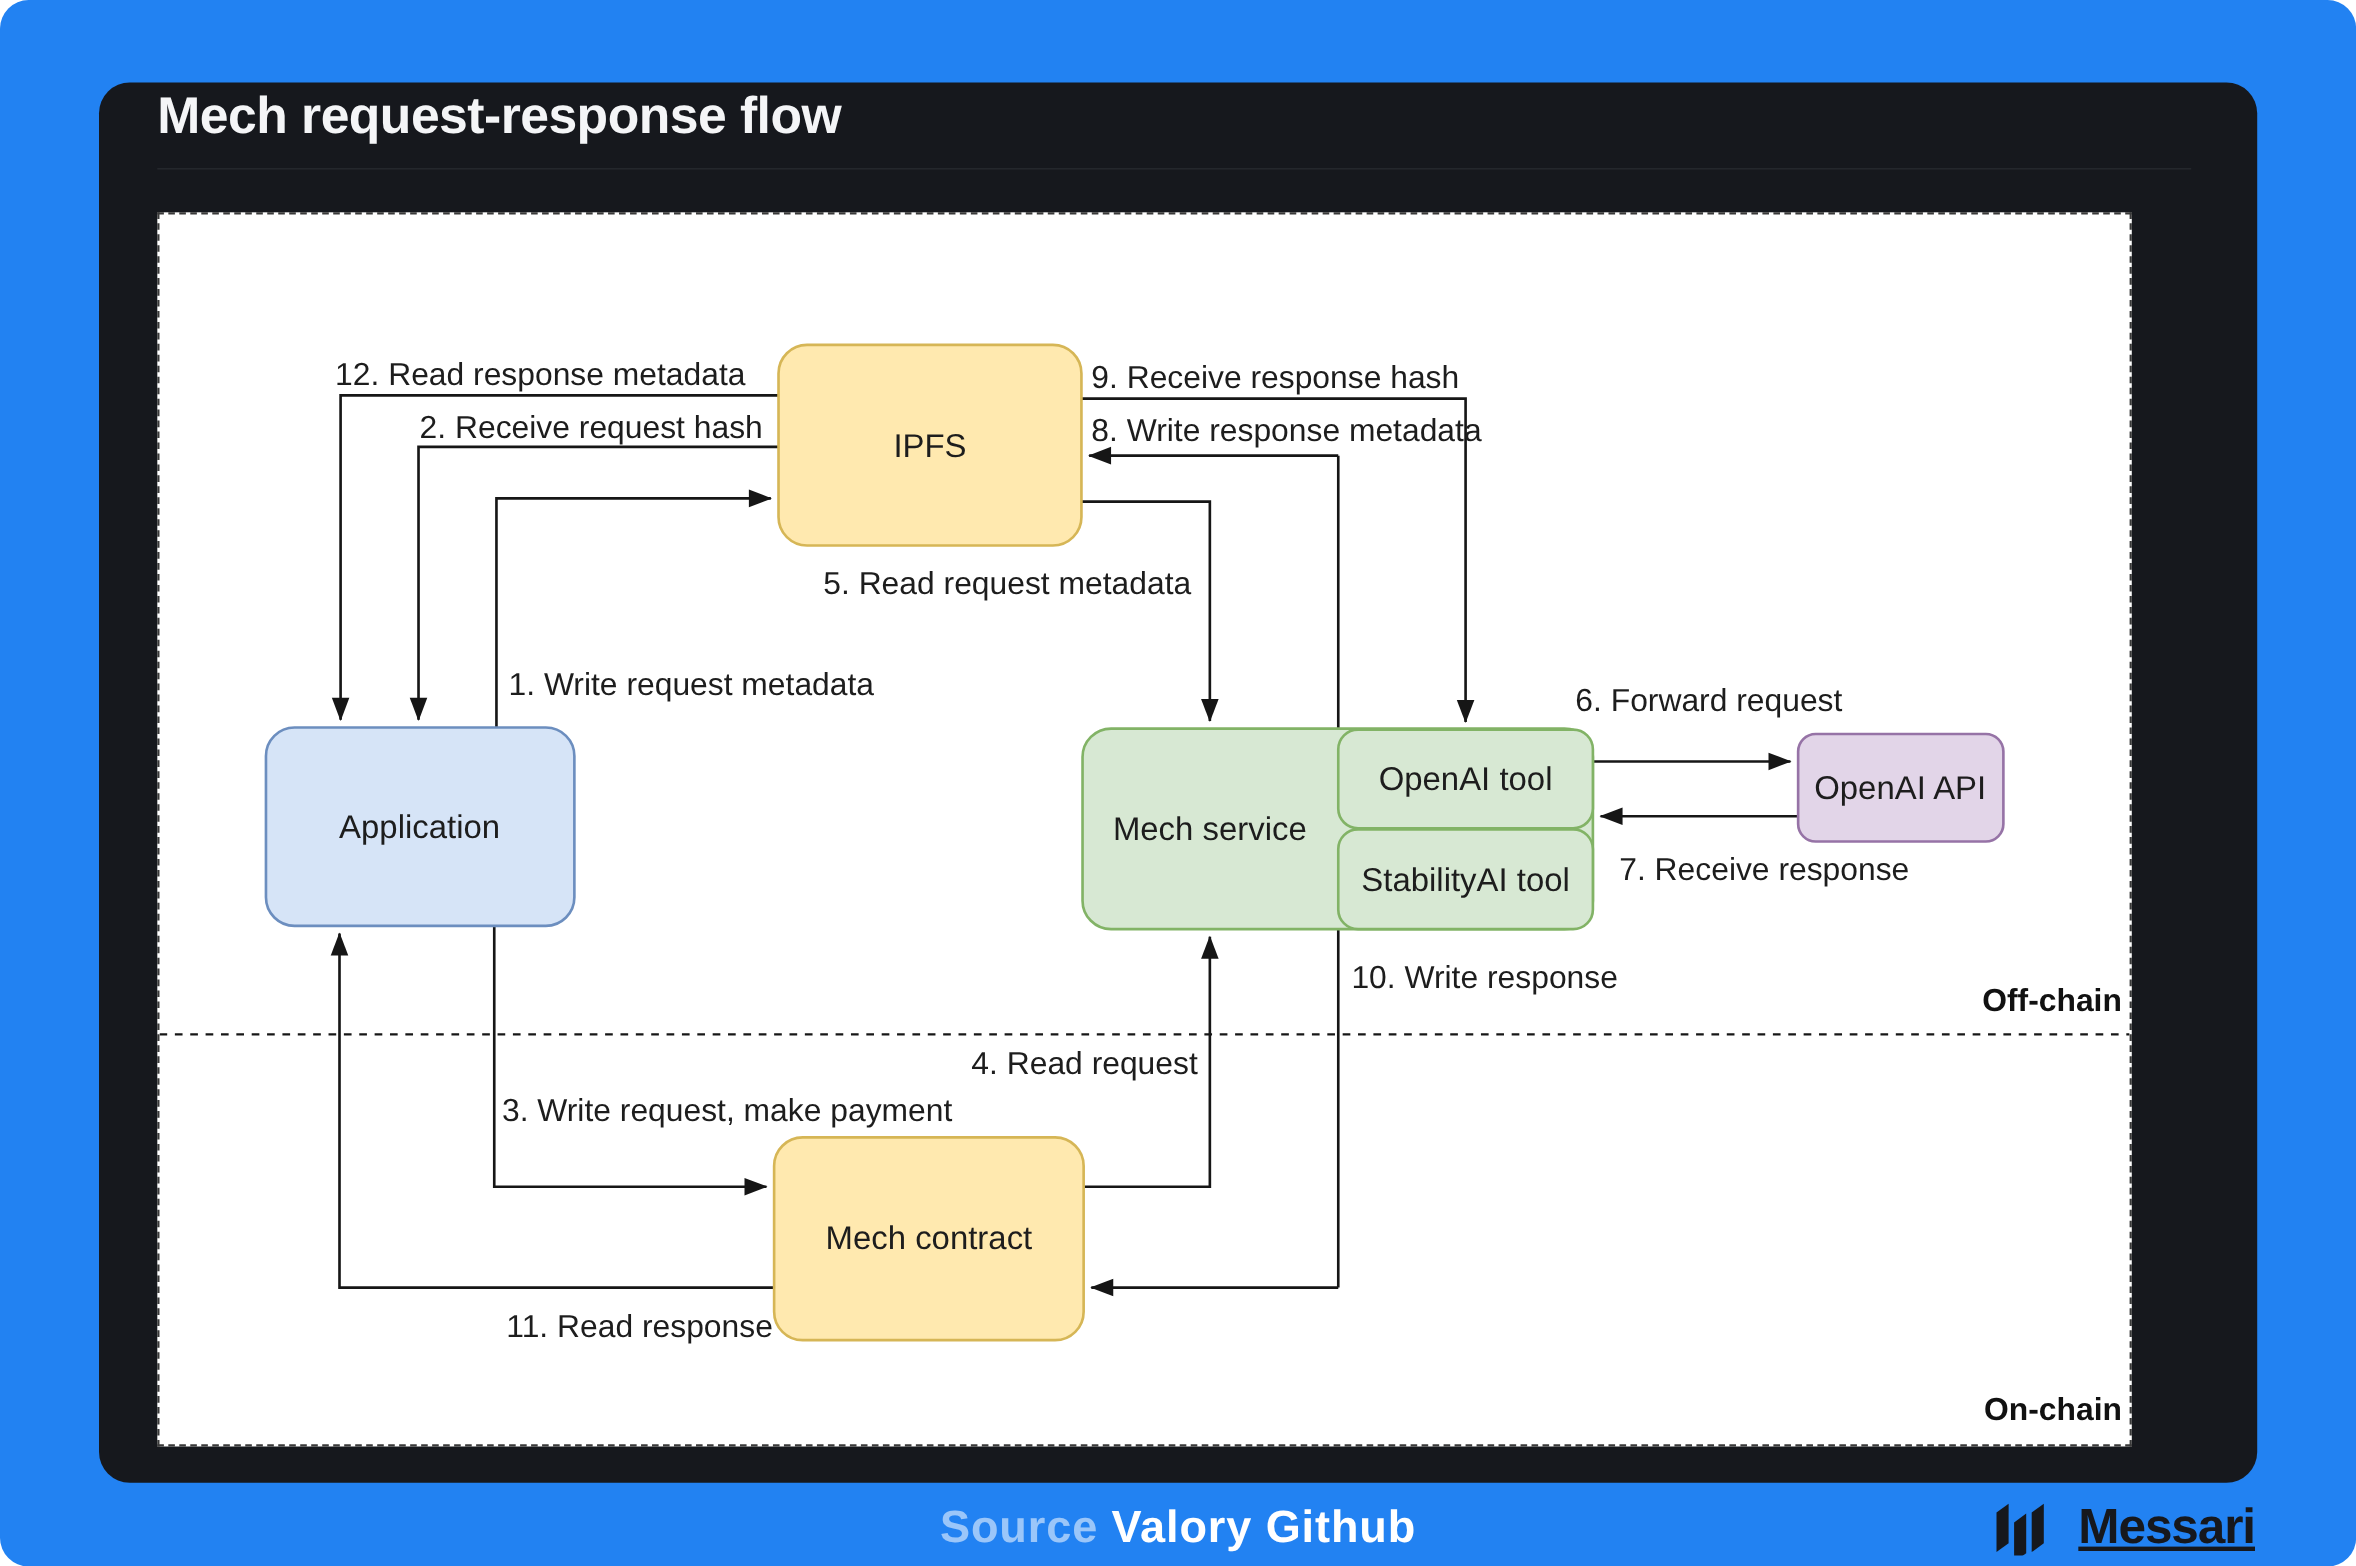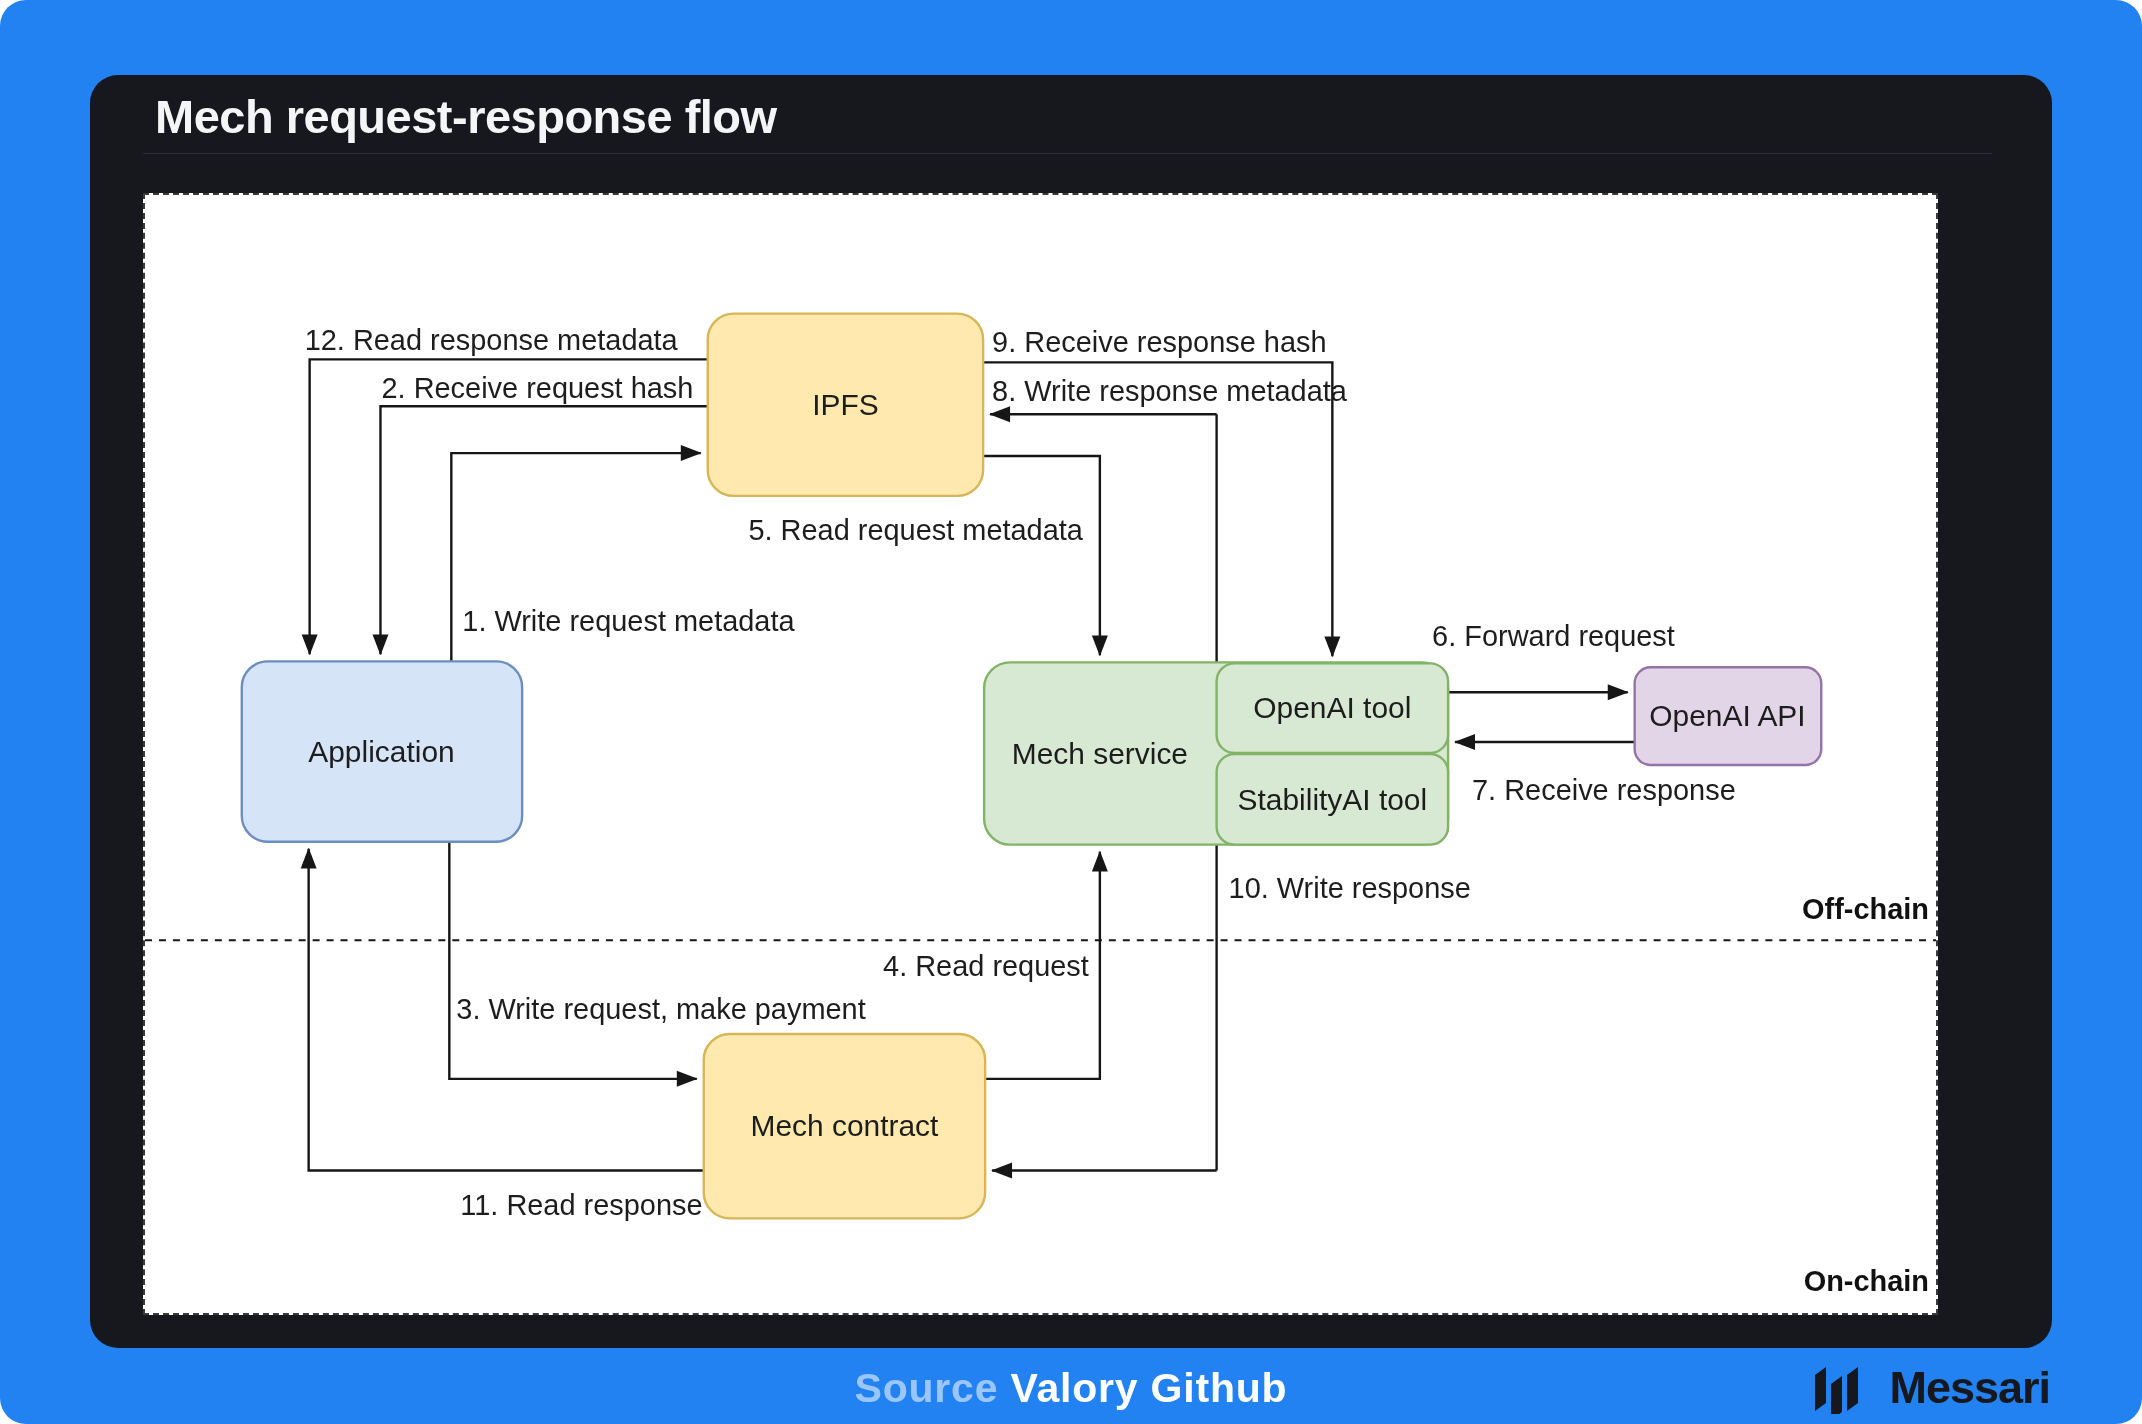--- a/index.html
+++ b/index.html
@@ -7,21 +7,21 @@
   .frame{
     position:relative;width:2142px;height:1424px;overflow:hidden;
     background:#2282F2;border-radius:26px;
     font-family:"Liberation Sans",sans-serif;
   }
   .card{
     position:absolute;left:90px;top:75px;width:1962px;height:1273px;
     background:#16181D;border-radius:28px;
   }
   .title{
-    position:absolute;left:53px;top:2px;margin:12px;
+    position:absolute;left:53px;top:2px;margin:0;
     font-size:47px;font-weight:700;color:#F4F5F7;letter-spacing:-0.5px;
   }
   .title-sep{
     position:absolute;left:53px;top:78px;width:1849px;height:1px;
     background:#2B2E34;
   }
   .canvas{
     position:absolute;left:53px;top:118px;width:1795px;height:1122px;
     background:#FFFFFF;border:2px dashed #3A3A3A;
   }
@@ -42,21 +42,21 @@
   .footer{
     position:absolute;left:0;top:1352px;width:2142px;height:72px;
     display:flex;align-items:center;justify-content:center;
   }
   .source-line{
     font-size:41px;font-weight:700;letter-spacing:0.8px;color:#FFFFFF;
   }
   .source-line .src-prefix{color:rgba(255,255,255,0.55);}
   .brand{
     position:absolute;right:92px;top:50%;transform:translateY(-50%);
-    display:flex;align-items:flex-start;gap:28px;color:#16181D;
+    display:flex;align-items:flex-start;gap:28px;color:#16181D;text-decoration:underline;
   }
   .brand-word{font-size:45px;font-weight:700;letter-spacing:-1px;color:#16181D;}
 </style>
 </head>
 <body>
 
 <div class="frame">
   <div class="card">
     <h1 class="title">Mech request-response flow</h1>
     <div class="title-sep"></div>

